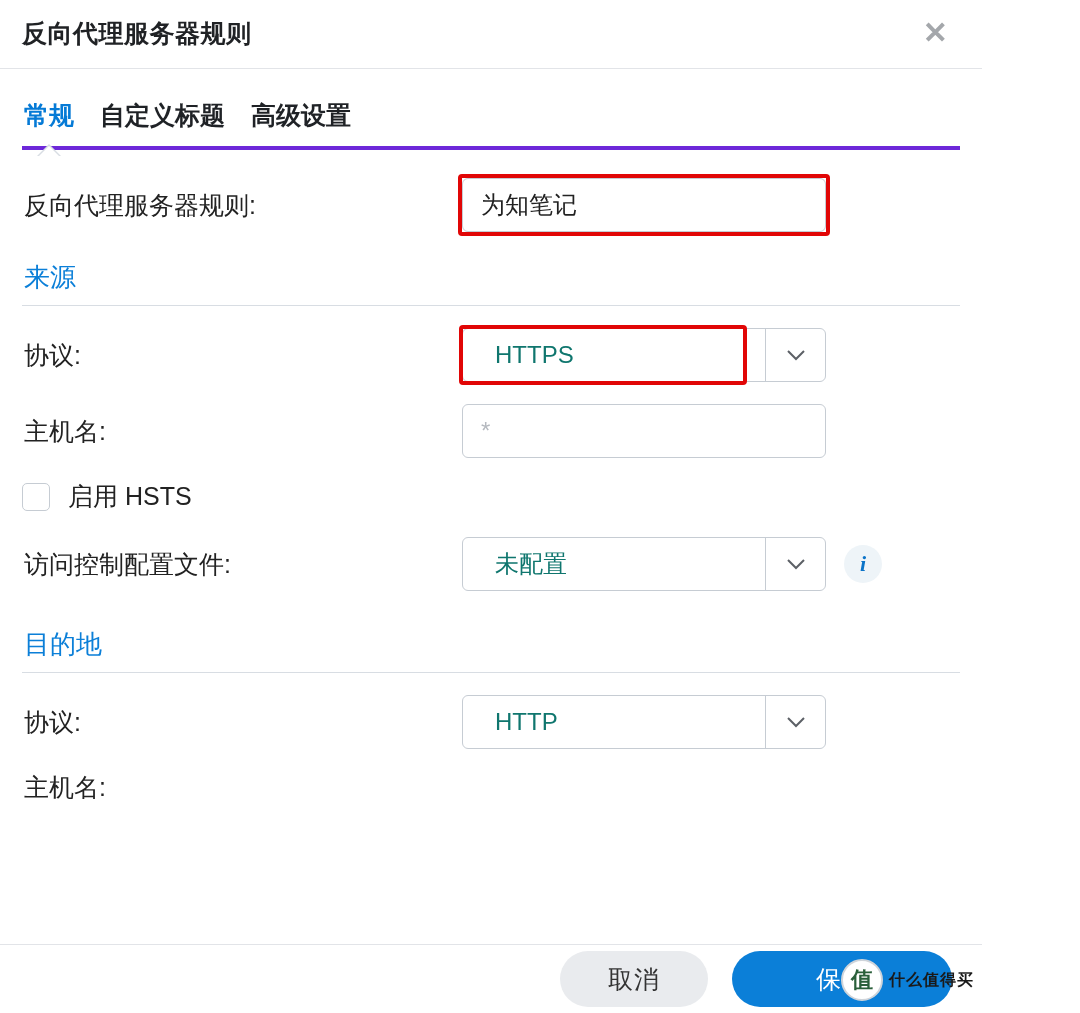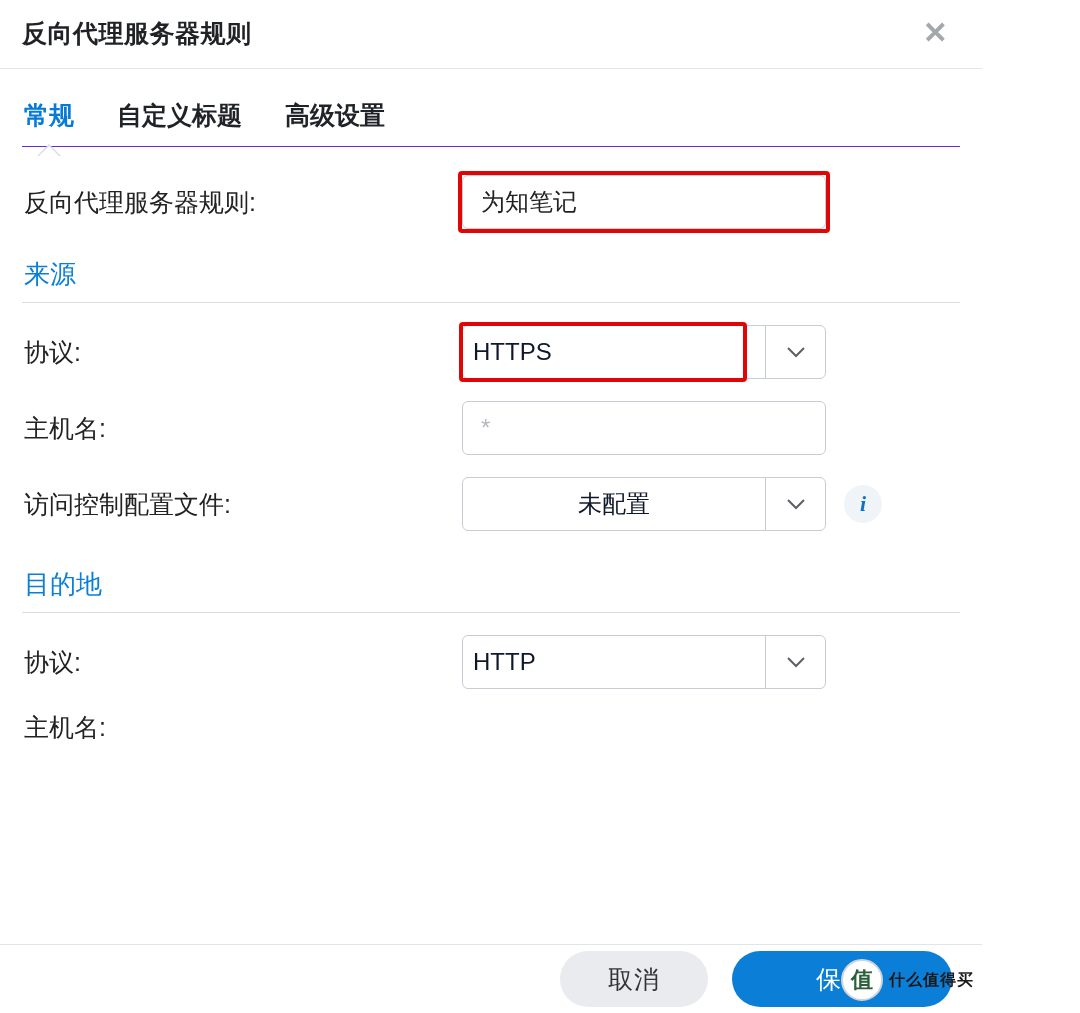--- a/index.html
+++ b/index.html
@@ -5,38 +5,38 @@
   html,body{margin:0;padding:0;font-family:"Helvetica Neue","PingFang SC","Microsoft YaHei",Arial,sans-serif;color:#333;background:#fff;width:1080px;height:1013px;overflow:hidden}
   *{box-sizing:border-box}
 
   .dialog{position:relative;width:982px;height:1013px;display:flex;flex-direction:column}
   .dialog-header{display:flex;align-items:center;justify-content:space-between;padding:16px 22px 18px;border-bottom:1px solid #e2e4e8}
   .dialog-title{font-size:25px;font-weight:600;color:#202225;letter-spacing:.5px}
   .close-btn{font-size:30px;color:#a4a7ab;font-weight:700;line-height:1;cursor:pointer;padding:2px 4px;margin-right:8px}
 
   .dialog-body{flex:1;padding:0 22px 10px;overflow:auto}
 
-  .tabbar{display:flex;align-items:flex-start;gap:39px;margin-top:30px;border-bottom:1px solid #6d28d9;position:relative}
+  .tabbar{display:flex;align-items:flex-start;gap:22px;margin-top:30px;border-bottom:4px solid #6d28d9;position:relative}
   .tab{font-size:25px;color:#1f2226;padding:0 2px 14px;position:relative;cursor:pointer;font-weight:600}
   .tab[data-active="true"]{color:#057ad6}
   .tab[data-active="true"]::after{content:"";position:absolute;bottom:-12px;left:50%;transform:translateX(-50%);width:0;height:0;border-left:12px solid transparent;border-right:12px solid transparent;border-bottom:12px solid #fff;filter:drop-shadow(0 -1.5px 0 #d8dde3)}
 
   .form{margin-top:28px}
   .row{display:flex;align-items:center;margin-bottom:22px}
   .row .label{width:440px;font-size:25px;color:#222;padding-left:2px}
   .row .control{flex:0 0 auto}
 
   .section-heading{font-size:26px;color:#0b7fd8;margin-top:28px;margin-bottom:6px;padding-left:2px}
   .section-rule{border:0;border-top:1px solid #d8dde3;margin:10px 0 22px}
 
   .text-input{width:364px;height:54px;border:1px solid #c6ccd3;border-radius:6px;padding:15px 18px;font-size:24px;color:#222;background:#fff}
   .text-input::placeholder{color:#b5b9bf}
 
   .select{position:relative;width:364px;height:54px;border:1px solid #c6ccd3;border-radius:6px;background:#fff;display:flex;align-items:center;cursor:pointer}
-  .select .value{flex:1;padding:0 10px;font-size:24px;color:#0f172a}
+  .select .value{flex:1;padding:0 32px;font-size:24px;color:#0f766e}
   .select .caret{width:60px;height:52px;border-left:1px solid #c6ccd3;display:flex;align-items:center;justify-content:center}
   .caret svg{width:18px;height:11px;fill:#5c6066}
 
   .hl{position:relative;display:inline-block}
   .hl::after{content:"";position:absolute;inset:-4px -4px -4px -4px;border:4px solid #e10606;border-radius:4px;pointer-events:none}
   
   .select .hl-select{position:absolute;left:-4px;top:-4px;height:calc(100% + 8px);width:288px;border:4px solid #e10606;border-radius:4px;pointer-events:none}
 
   .checkbox-row{display:flex;align-items:center;gap:18px;margin-bottom:24px;margin-top:6px}
   .checkbox{width:28px;height:28px;border:1.5px solid #c6ccd3;border-radius:5px;cursor:pointer;background:#fff}
@@ -102,24 +102,28 @@
       </div>
 
       <div class="row">
         <div class="label">主机名:</div>
         <div class="control">
           <input class="text-input" placeholder="*" style="">
         </div>
       </div>
 
 
+      <div class="checkbox-row">
+        <div class="checkbox"></div>
+        <div class="checkbox-label">启用 HSTS</div>
+      </div>
 
       <div class="row">
         <div class="label">访问控制配置文件:</div>
-        <div class="control" style="display:flex;align-items:center;text-align:center;">
+        <div class="control" style="display:flex;align-items:center;">
           <div class="select">
             <div class="value">未配置</div>
             <div class="caret">
                 <svg viewBox="0 0 18 11">
                   <path d="M1 1l8 8 8-8" stroke="#5c6066" stroke-width="2" fill="none"></path>
                 </svg>
               </div>
           </div>
           <div class="info-btn">
               <span>i</span>

